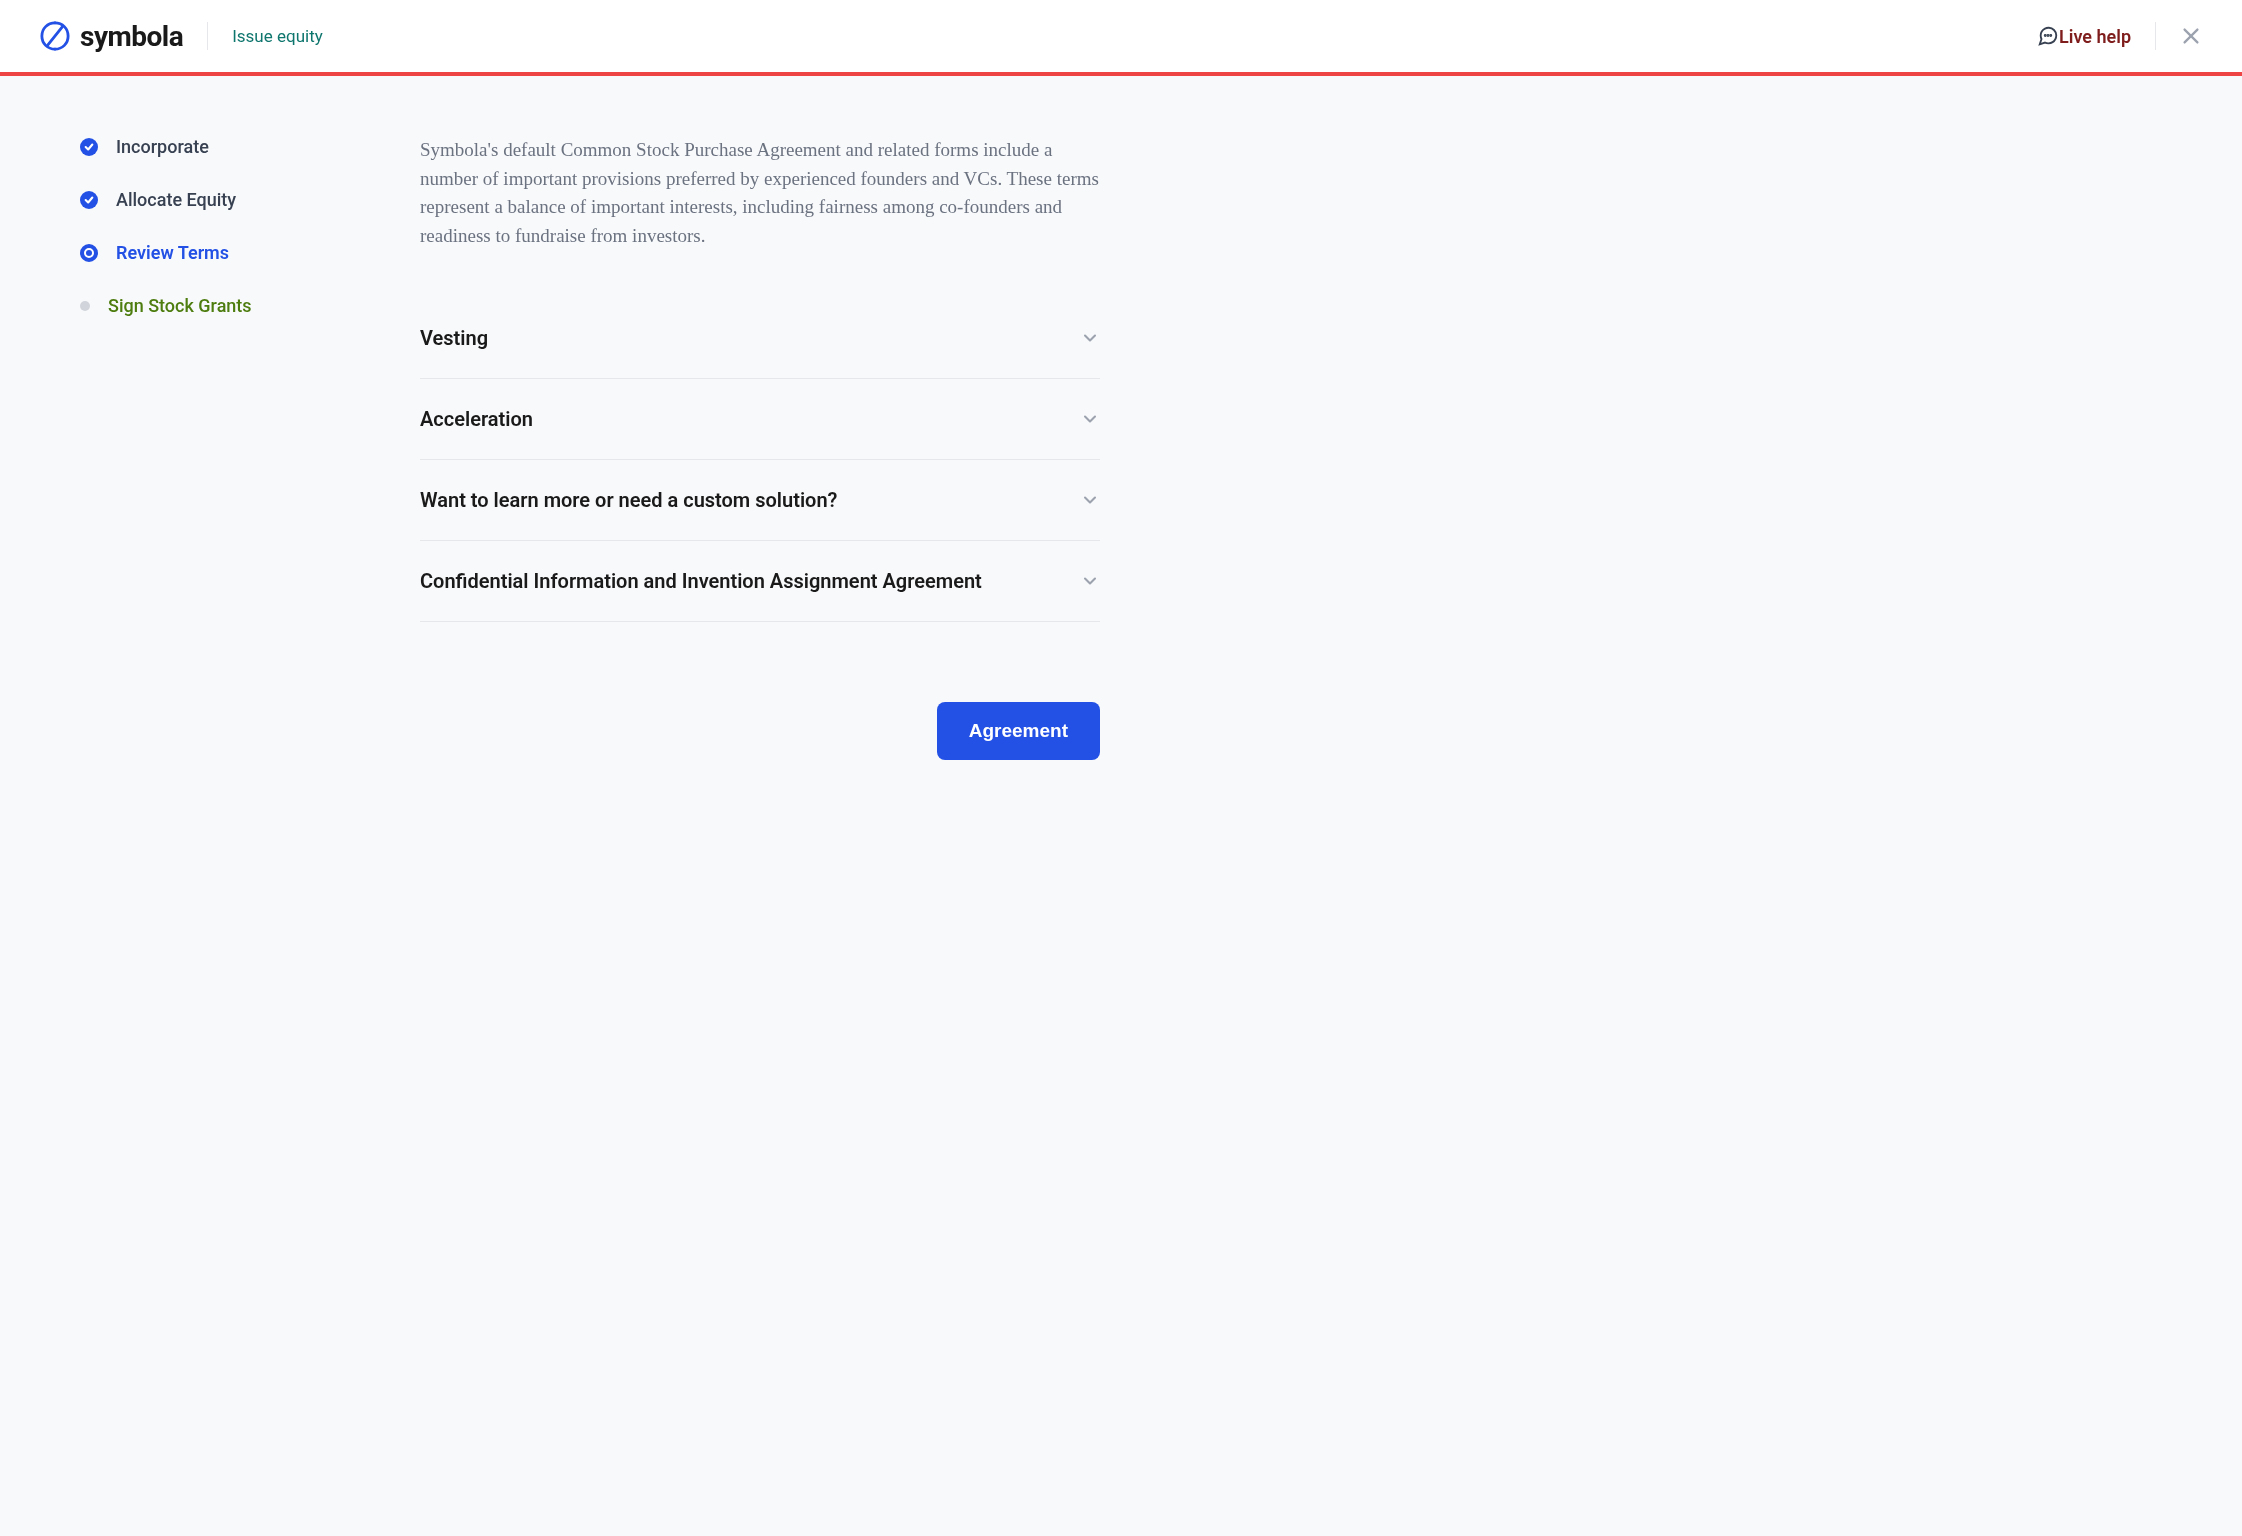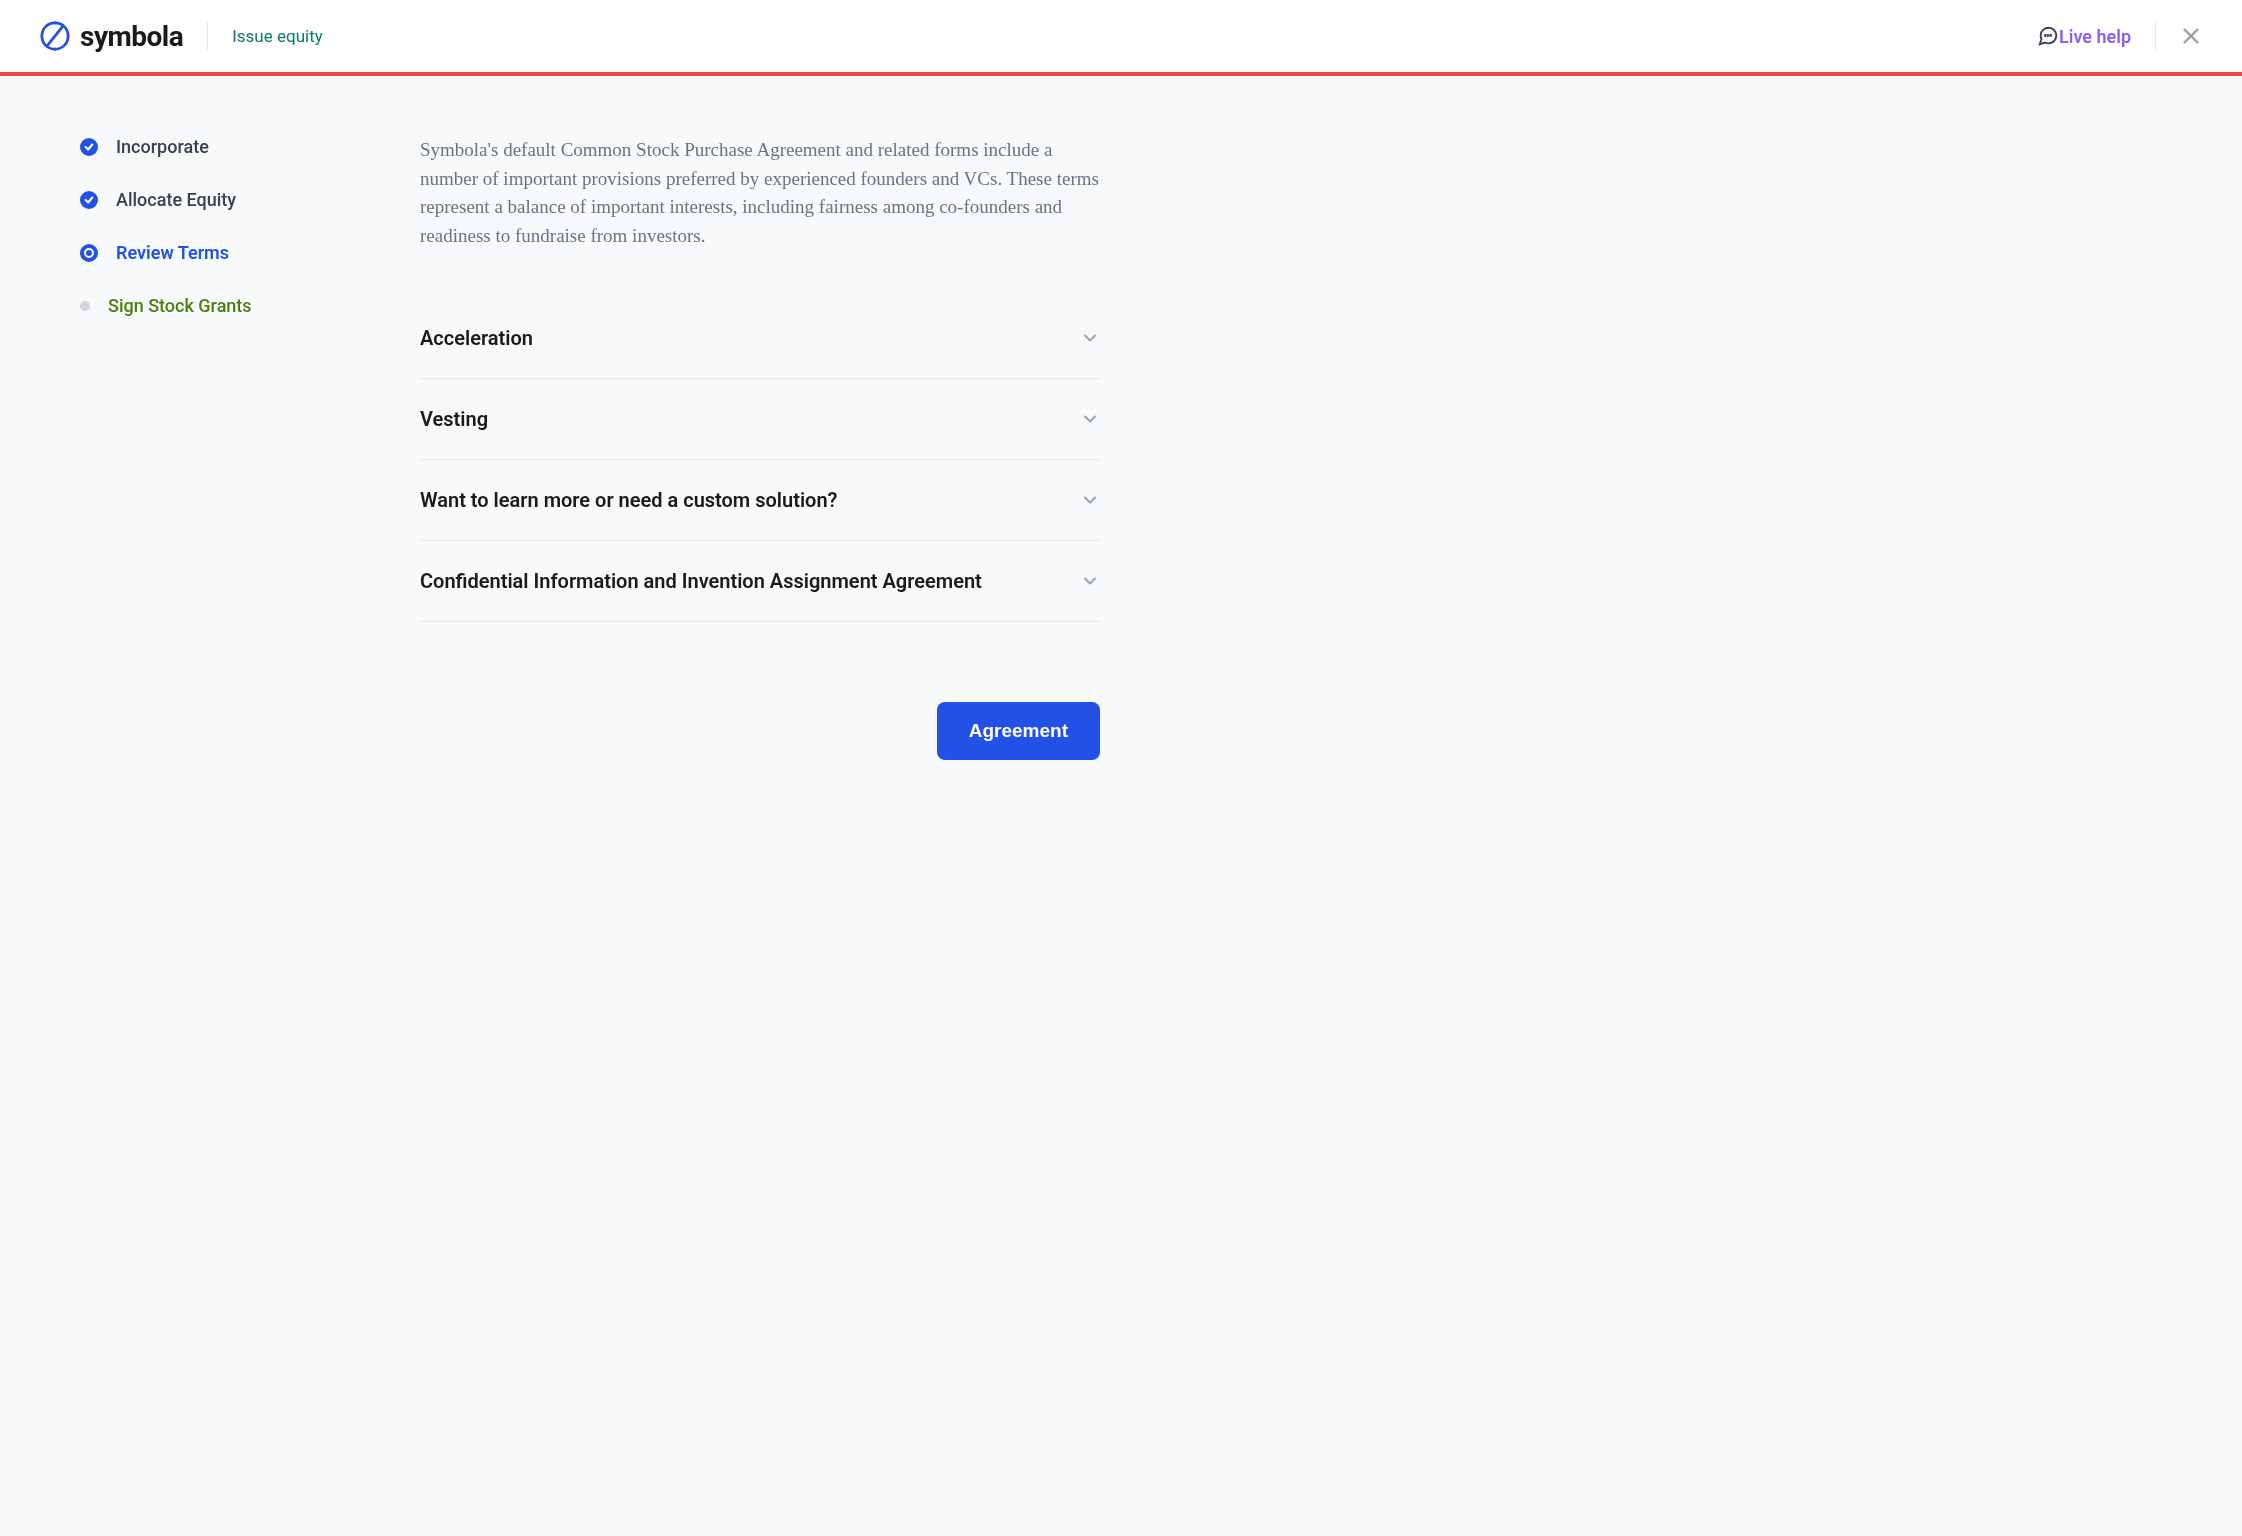--- a/index.html
+++ b/index.html
@@ -54,21 +54,21 @@
       display: flex;
       align-items: center;
       gap: 24px;
     }
     .live-help {
       display: flex;
       align-items: center;
       gap: 0;
       font-size: 18px;
       font-weight: 600;
-      color: #8b5cf6;
+      color: #7f1d1d;
       cursor: pointer;
     }
     .live-help-icon {
       width: 22px;
       height: 22px;
     }
     .close-btn {
       width: 22px;
       height: 22px;
       cursor: pointer;
@@ -261,27 +261,27 @@
     <div class="step pending">
       <div class="step-indicator pending"></div>
       <span class="step-label">Sign Stock Grants</span>
     </div>
   </nav>
 
   <div class="content">
     <p class="page-description">Symbola's default Common Stock Purchase Agreement and related forms include a number of important provisions preferred by experienced founders and VCs.  These terms represent a balance of important interests, including fairness among co-founders and readiness to fundraise from investors.</p>
 
     <div class="accordion-item">
-      <span class="accordion-title">Acceleration</span>
+      <span class="accordion-title">Vesting</span>
       <svg class="chevron" viewBox="0 0 24 24" fill="none" stroke="#9ca3af" stroke-width="2.5" stroke-linecap="round" stroke-linejoin="round">
         <polyline points="6,9 12,15 18,9"></polyline>
       </svg>
     </div>
     <div class="accordion-item">
-      <span class="accordion-title">Vesting</span>
+      <span class="accordion-title">Acceleration</span>
       <svg class="chevron" viewBox="0 0 24 24" fill="none" stroke="#9ca3af" stroke-width="2.5" stroke-linecap="round" stroke-linejoin="round">
         <polyline points="6,9 12,15 18,9"></polyline>
       </svg>
     </div>
     <div class="accordion-item">
       <span class="accordion-title">Want to learn more or need a custom solution?</span>
       <svg class="chevron" viewBox="0 0 24 24" fill="none" stroke="#9ca3af" stroke-width="2.5" stroke-linecap="round" stroke-linejoin="round">
         <polyline points="6,9 12,15 18,9"></polyline>
       </svg>
     </div>

